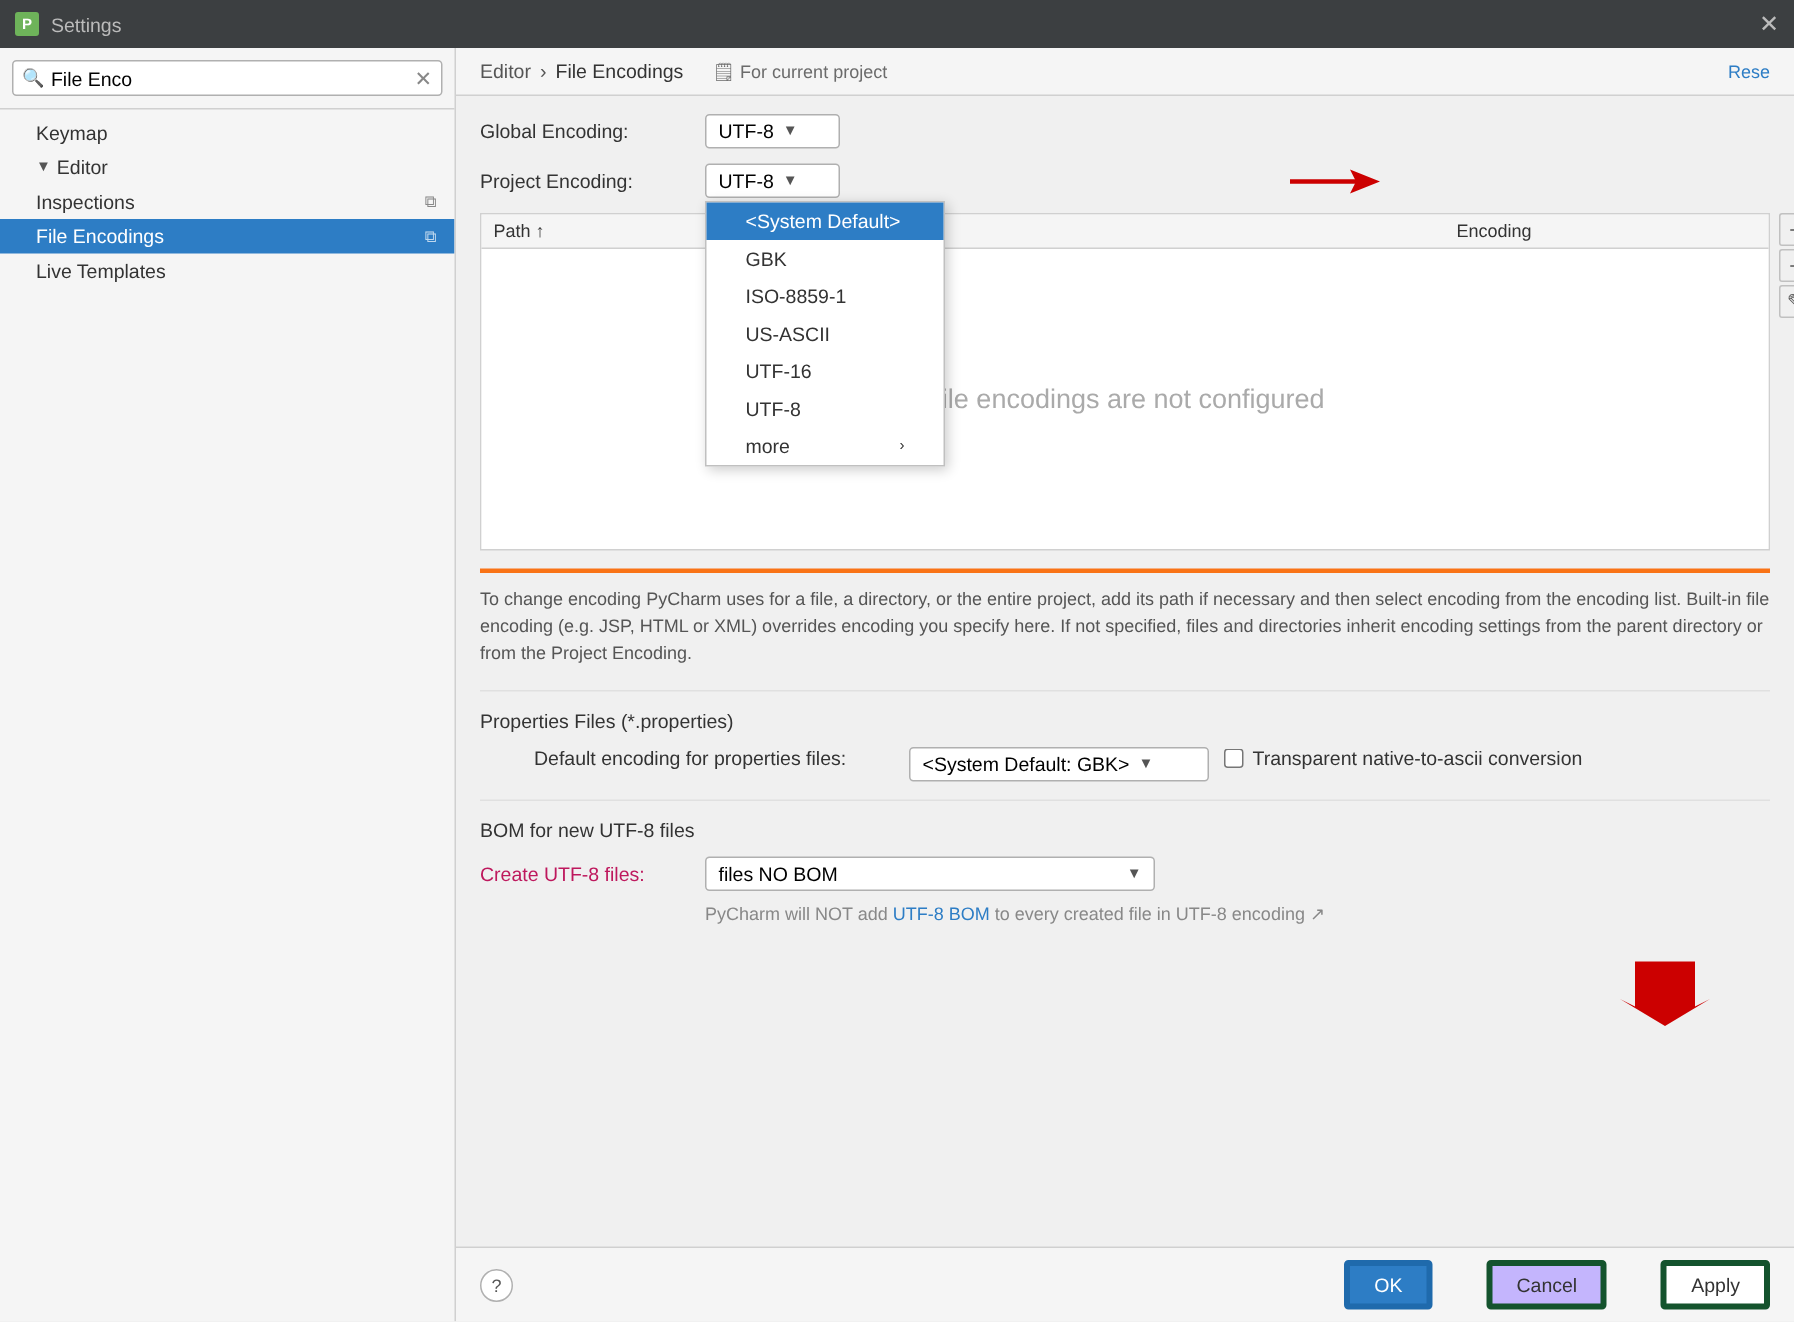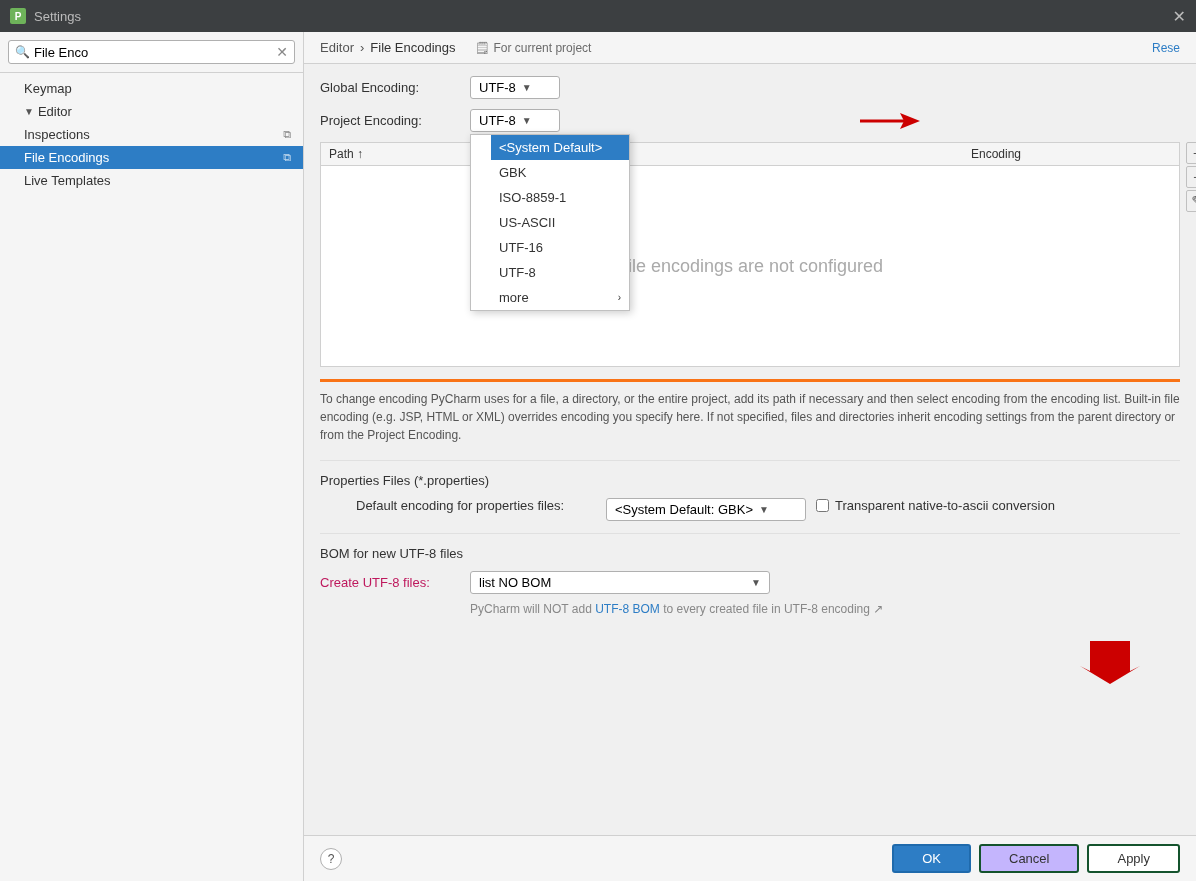--- a/index.html
+++ b/index.html
@@ -319,25 +319,26 @@
       background: white;
       cursor: pointer;
       display: flex;
       align-items: center;
       justify-content: center;
       font-size: 12px;
       color: #555;
     }
 
     .btn {
-      padding: 5px 28px;
+      padding: 5px 16px;
       border-radius: 3px;
       font-size: 13px;
       cursor: pointer;
-      border: 2px solid #14532d;
+      border: 4px solid #14532d;
+      margin-left: 28px;
     }
     .btn-primary {
       background: #2d7dc5;
       color: white;
       border-color: #1f6aac;
     }
     .btn-default {
       background: #c4b5fd;
       color: #333;
     }
@@ -351,28 +352,27 @@
       position: absolute;
       background: white;
       border: 1px solid #c0c0c0;
       box-shadow: 2px 2px 8px rgba(0,0,0,0.2);
       z-index: 100;
       min-width: 160px;
       left: 466px;
       top: 125px;
     }
     .dropdown-popup-item {
-      padding: 5px 8px;
+      padding: 5px 26px;
       cursor: pointer;
       font-size: 13px;
       color: #333;
       display: flex;
       align-items: center;
       justify-content: space-between;
-      margin-left: 20px;
     }
     .dropdown-popup-item.highlighted {
       background: #2d7dc5;
       color: white;
     }
     .more-arrow { font-size: 10px; }
 
     
     .main-content-wrapper {
       position: relative;
@@ -534,21 +534,21 @@
           <span class="checkbox-label">Transparent native-to-ascii conversion</span>
         </div>
       </div>
 
       <div class="section-divider"></div>
 
       <div class="bom-section-title">BOM for new UTF-8 files</div>
       <div class="bom-row">
         <span class="bom-label">Create UTF-8 files:</span>
         <button class="bom-dropdown">
-          <span>list NO BOM</span>
+          <span>files NO BOM</span>
           <span class="bom-dropdown-arrow">▼</span>
         </button>
       </div>
       <div class="bom-hint">
         <span>PyCharm will NOT add </span>
         <span class="bom-hint-link">UTF-8 BOM</span>
         <span> to every created file in UTF-8 encoding ↗</span>
       </div>
 
       <div style="display:flex; justify-content:flex-end; margin-top:20px; pointer-events:none;">

